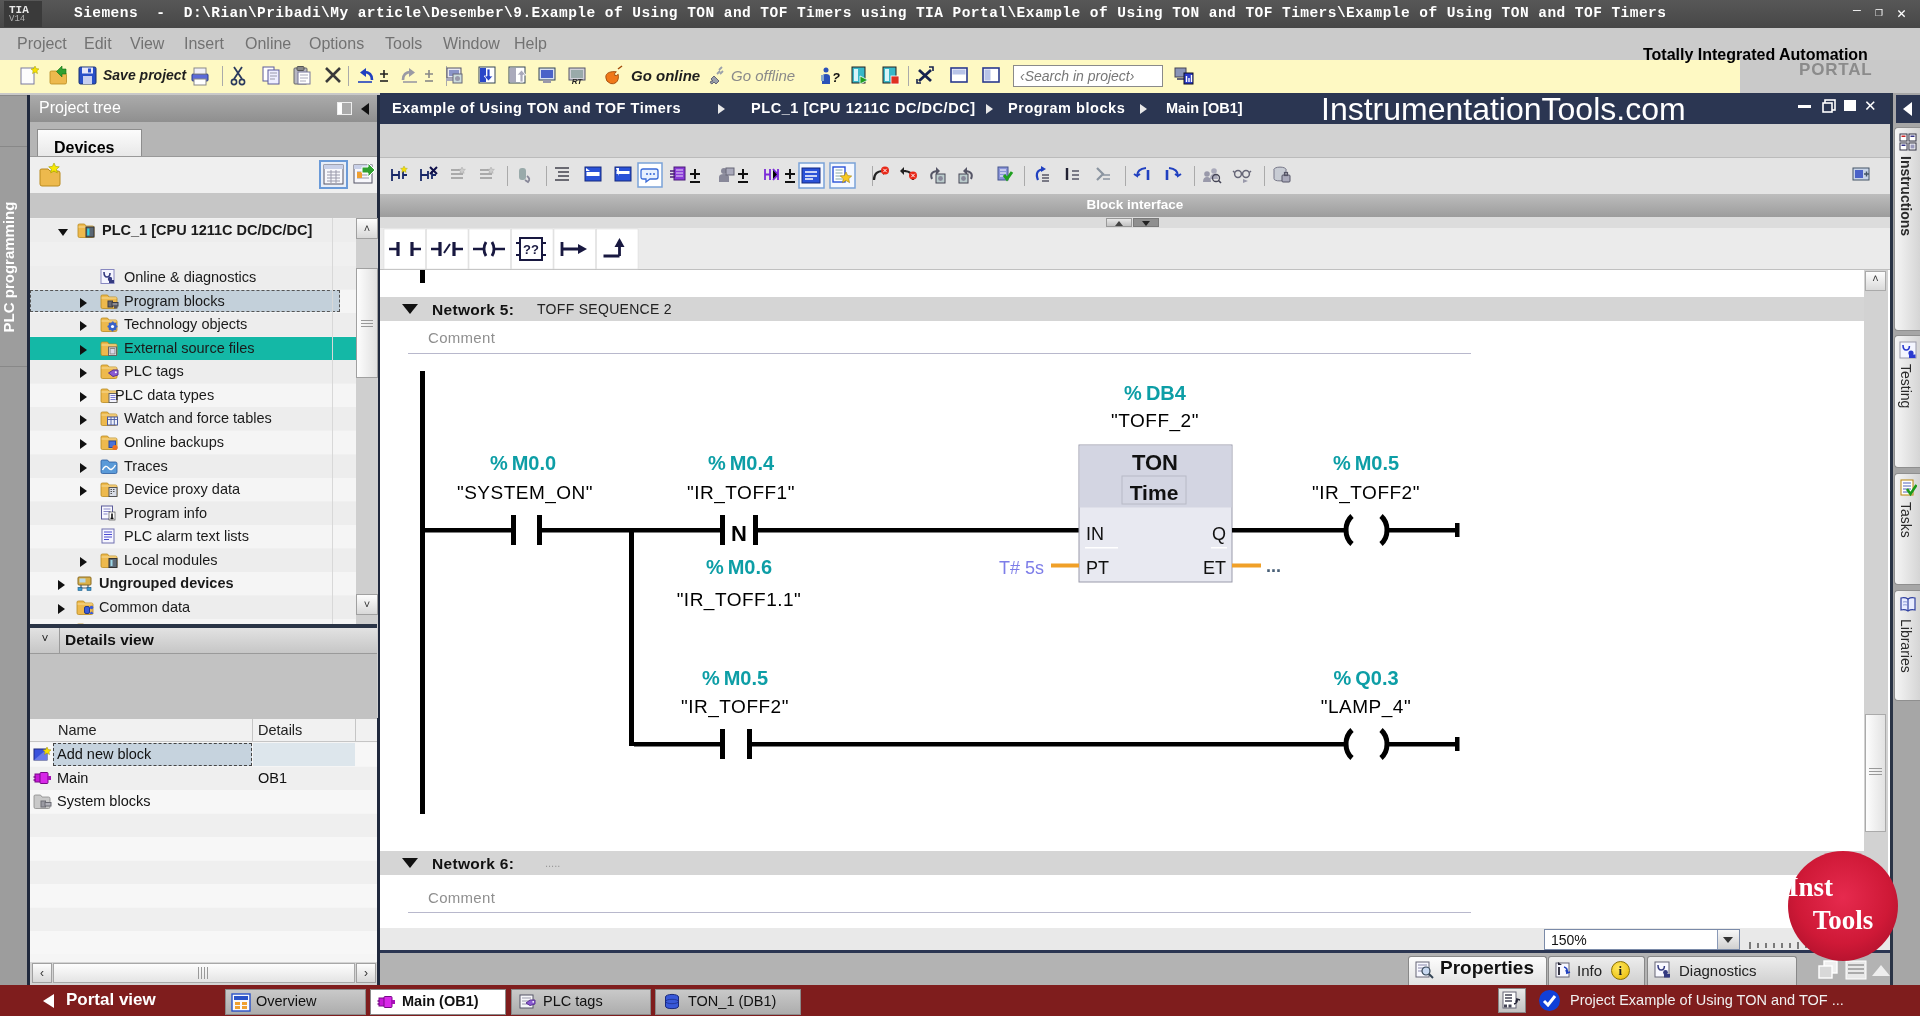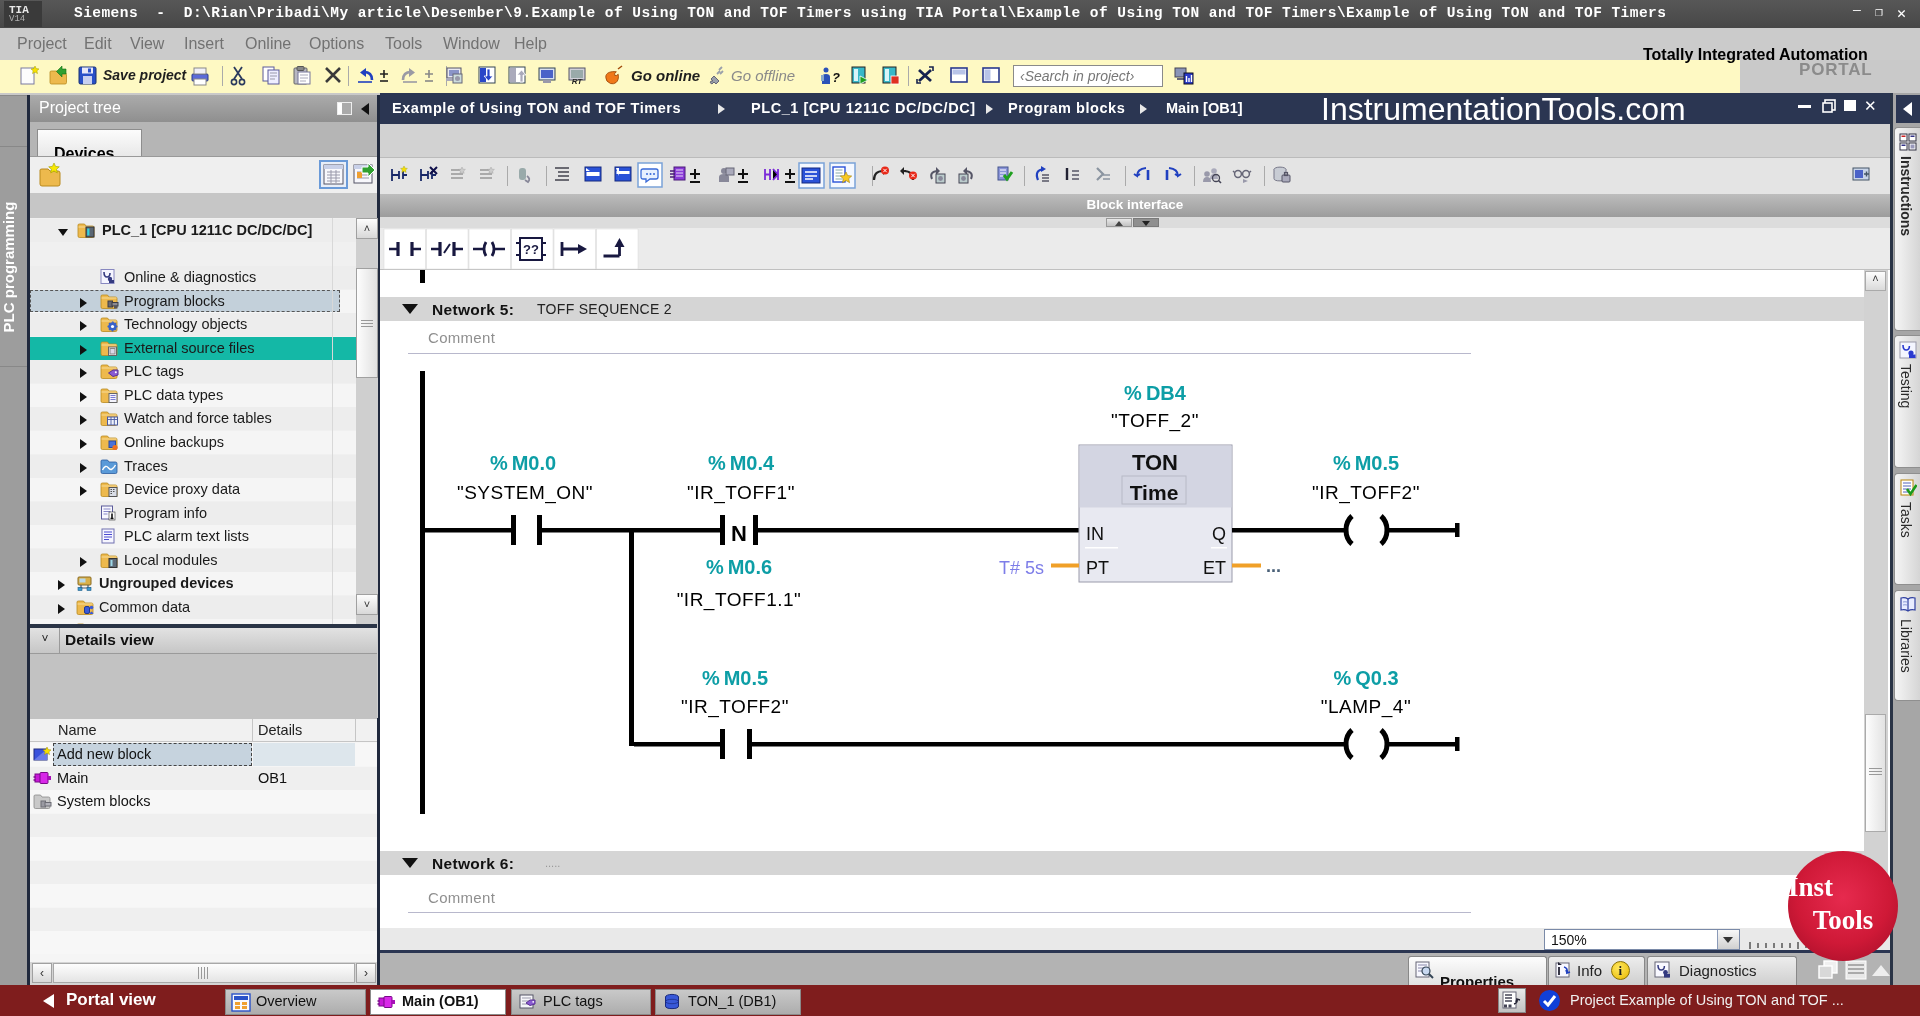--- a/index.html
+++ b/index.html
@@ -16,21 +16,21 @@
 
 #toolbar { position:absolute; left:0; top:60px; width:1740px; height:33px; background:#fef9c3;font-style:italic; }
 
 #leftstrip { position:absolute; left:0; top:95px; width:27px; height:890px; background:#9d9d9d; border-top:1px solid #8a8a8a; }
 #plcprog { position:absolute; left:-77px; top:158px; width:180px; height:26px; transform:rotate(-90deg); transform-origin:90px 13px; color:#fff; font-weight:bold; font-size:15px; text-align:center; white-space:nowrap; }
 
 #treepanel { position:absolute; left:27px; top:95px; width:353px; height:890px; background:#f0f0f0; border-left:3px solid #20293d; border-right:3px solid #20293d; }
 #treehead { position:absolute; left:0; top:0; width:347px; height:27px; background:linear-gradient(#ababab,#8f8f8f); }
 #treehead .t { position:absolute; left:9px; top:4px; color:#fff; font-size:16px; }
 #devtabrow { position:absolute; left:0; top:27px; width:347px; height:34px; background:#b5b5b5; }
-#devtab { position:absolute; left:7px; top:7px; width:105px; height:27px; background:linear-gradient(#fcfcfc,#e8e8e8); border:1px solid #8d8d8d; border-bottom:none; font-weight:bold; font-size:16px; padding:15px 0 0 16px; }
+#devtab { position:absolute; left:7px; top:7px; width:105px; height:27px; background:linear-gradient(#fcfcfc,#e8e8e8); border:1px solid #8d8d8d; border-bottom:none; font-weight:bold; font-size:16px; padding:9px 0 0 16px; }
 #treetools { position:absolute; left:0; top:61px; width:347px; height:37px; background:#efefef; border-top:1px solid #999; }
 #treegap { position:absolute; left:0; top:98px; width:347px; height:25px; background:#c6c6c6; }
 #treerows { position:absolute; left:0; top:123px; width:347px; height:406px; background:#f0f0f0; overflow:hidden; }
 .trow { position:absolute; left:0; width:325px; height:23px; font-size:14.5px; color:#1a1a1a; }
 .trow .lbl { position:absolute; top:3px; white-space:nowrap; }
 .exp { position:absolute; top:8px; width:0; height:0; }
 .exp.closed { border-left:7px solid #111; border-top:5px solid transparent; border-bottom:5px solid transparent; }
 .exp.open { border-top:7px solid #111; border-left:5px solid transparent; border-right:5px solid transparent; top:10px; }
 .ticon { position:absolute; top:2px; width:19px; height:18px; }
 
@@ -340,21 +340,21 @@
           <div class="lbl" style="left:94px;">PLC tags</div>
         </div>
       <div class="trow" style="top:165.8px;background:#f5f5f5;width:347px;">
           <div class="exp closed" style="left:50px;"></div>
           <svg class="ticon" style="left:70px;" viewBox="0 0 19 18">
             <path d="M1 4 L1 15 Q1 16.5 2.5 16.5 L15.5 16.5 Q17 16.5 17 15 L17 6.5 Q17 5 15.5 5 L9 5 L7.5 3 L2.5 3 Q1 3 1 4 Z" fill="#edb94d" stroke="#b98a1e" stroke-width="0.8"></path>
             <path d="M1.5 6 L16.5 6" stroke="#f7dc9a" stroke-width="1"></path>
             <rect x="9" y="7.5" width="8" height="9" fill="#f4f4fb" stroke="#666"></rect>
             <path d="M10.5 9.5 h5 M10.5 11.5 h5 M10.5 13.5 h5" stroke="#7a7ad2" stroke-width="1"></path>
           </svg>
-          <div class="lbl" style="left:94px;">PLC data types</div>
+          <div class="lbl" style="left:85px;">PLC data types</div>
         </div>
       <div class="trow" style="top:189.4px;background:#ededed;width:347px;">
           <div class="exp closed" style="left:50px;"></div>
           <svg class="ticon" style="left:70px;" viewBox="0 0 19 18">
             <path d="M1 4 L1 15 Q1 16.5 2.5 16.5 L15.5 16.5 Q17 16.5 17 15 L17 6.5 Q17 5 15.5 5 L9 5 L7.5 3 L2.5 3 Q1 3 1 4 Z" fill="#edb94d" stroke="#b98a1e" stroke-width="0.8"></path>
             <path d="M1.5 6 L16.5 6" stroke="#f7dc9a" stroke-width="1"></path>
             <rect x="7.5" y="8" width="10" height="8" fill="#eef2fb" stroke="#4a5aa0"></rect>
             <path d="M7.5 10.5 h10 M11 8 v8 M14.3 8 v8" stroke="#4a5aa0" stroke-width="0.9"></path>
           </svg>
           <div class="lbl" style="left:94px;">Watch and force tables</div>
@@ -838,21 +838,21 @@
     <div id="navyline"></div>
     <div id="proprow">
 
       <div class="abs" style="left:1028px;top:3px;width:139px;height:29px;background:linear-gradient(#fdfdfd,#e2e2e2);border:1px solid #888;border-bottom:none;border-radius:3px 3px 0 0;">
         <svg class="abs" style="left:6px;top:4px;width:19px;height:18px;" viewBox="0 0 19 18">
             <rect x="1" y="1" width="13" height="15" fill="#f8f8ff" stroke="#667"></rect>
             <path d="M3 4 h9 M3 7 h9 M3 10 h5" stroke="#88a" stroke-width="1"></path>
             <circle cx="11" cy="10" r="4" fill="#c8d8f0" stroke="#345" stroke-width="1.2"></circle>
             <path d="M14 13 l4 4" stroke="#345" stroke-width="2"></path>
           </svg>
-        <div class="abs nw" style="left:31px;top:16px;font-size:15px;font-weight:bold;color:#111;">Properties</div>
+        <div class="abs nw" style="left:31px;top:0;font-size:19px;font-weight:bold;color:#111;">Properties</div>
       </div>
       <div class="abs" style="left:1168px;top:3px;width:97px;height:29px;background:linear-gradient(#ededed,#cfcfcf);border:1px solid #888;border-bottom:none;border-radius:3px 3px 0 0;">
         <svg class="abs" style="left:5px;top:4px;width:19px;height:18px;" viewBox="0 0 19 18">
             <rect x="2" y="2" width="13" height="14" fill="#f8f8ff" stroke="#667"></rect>
             <path d="M4 1 l4 3 h-4 Z" fill="#223"></path>
             <path d="M10 6 q4 1 3 6 l3 -1 m-3 1 l-1 -3" stroke="#2040c0" stroke-width="1.6" fill="none"></path>
             <path d="M5 6 v8" stroke="#223" stroke-width="1.8"></path>
           </svg>
         <div class="abs nw" style="left:28px;top:5px;font-size:15px;color:#222;">Info</div>
         <div class="abs" style="left:62px;top:4px;width:19px;height:19px;border-radius:10px;background:radial-gradient(circle at 40% 35%,#ffe860,#e8b800);border:1px solid #8a7000;">

